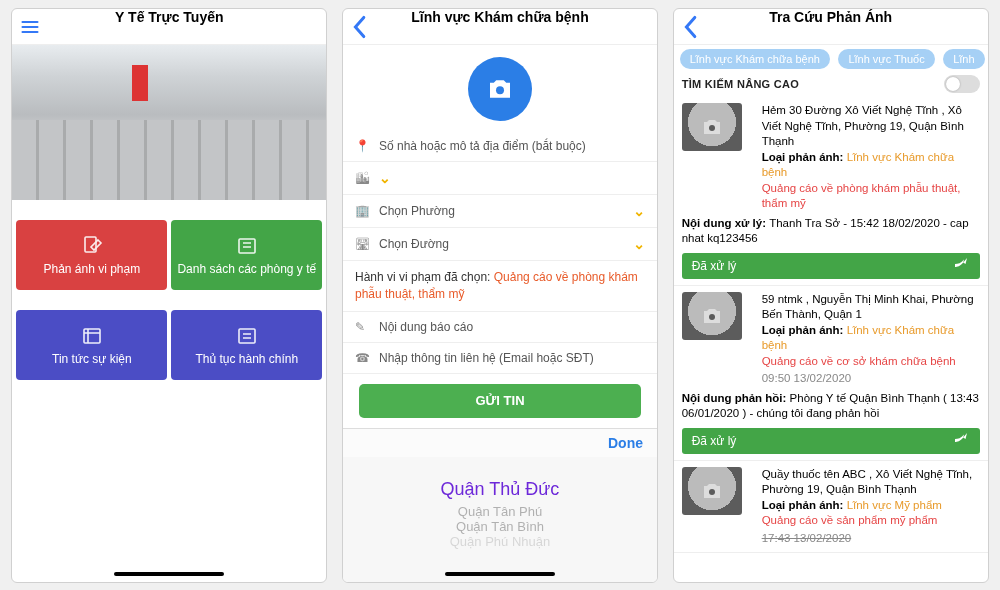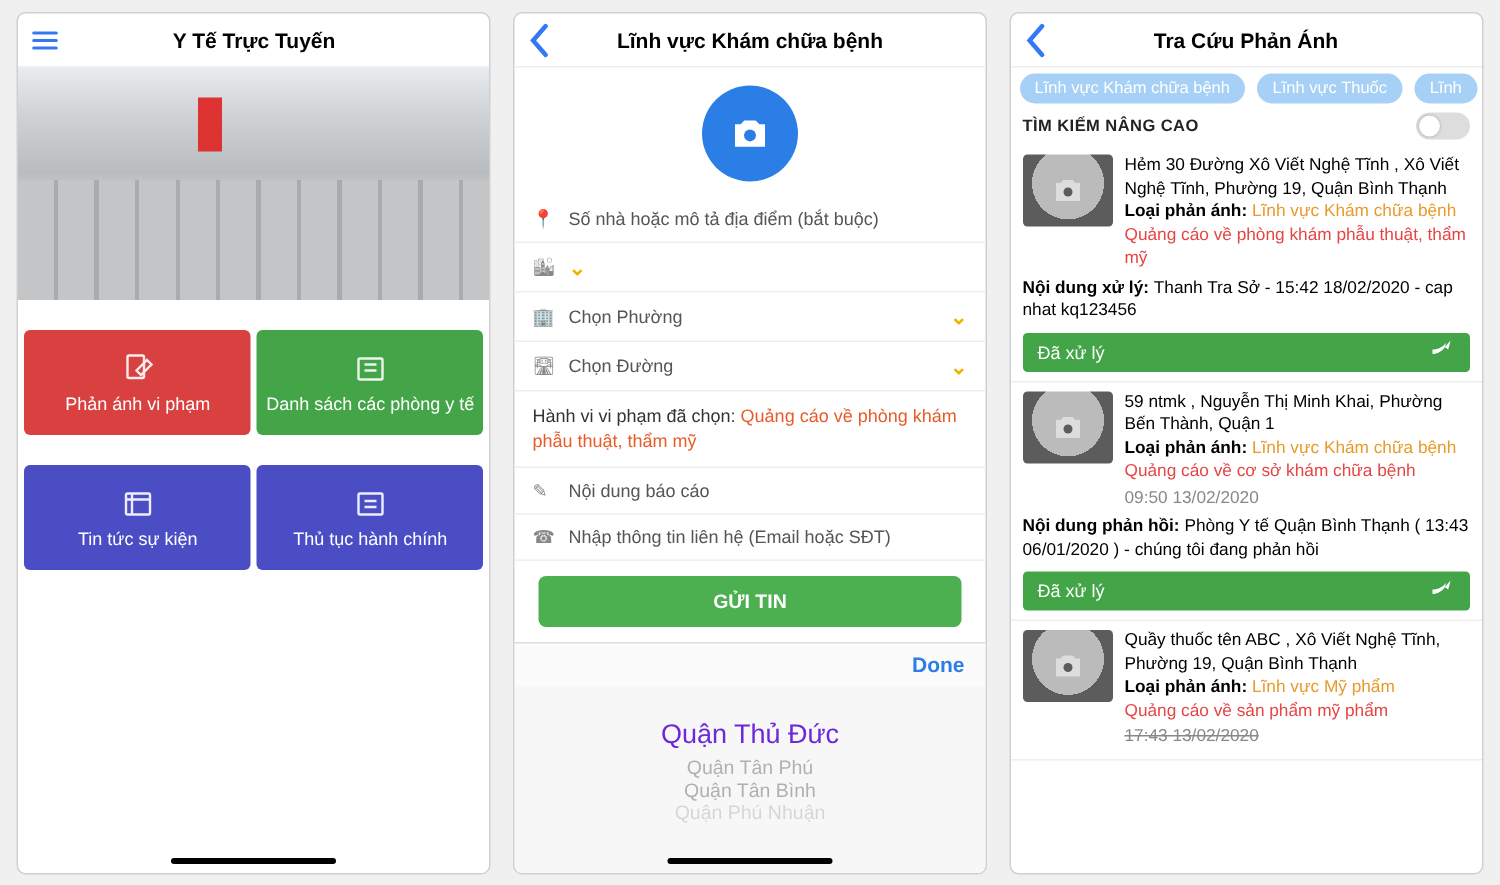--- a/index.html
+++ b/index.html
@@ -19,21 +19,21 @@
     background: #fff;
     border: 1px solid #d0d0d0;
     border-radius: 6px;
     overflow: hidden;
     display: flex;
     flex-direction: column;
     position: relative;
   }
   .header {
     display: flex;
-    align-items: center;
+    align-items: flex-start;
     justify-content: center;
     position: relative;
     height: 36px;
     border-bottom: 1px solid #eee;
     font-size: 14px;
     font-weight: 600;
     color: #000;
   }
   .header .back-icon, .header .left {
     position: absolute;
@@ -199,21 +199,21 @@
     content:"";
     position:absolute;
     left:2px; top:2px;
     width:14px; height:14px;
     background:#fff;
     border-radius:50%;
     box-shadow:0 0 2px rgba(0,0,0,.3);
   }
   .items { flex:1; overflow:hidden; }
   .item { border-bottom:1px solid #eee; padding:6px 8px; font-size:11.5px; }
-  .item-top { display:flex; gap:8px; }
+  .item-top { display:flex; gap:20px; }
   .thumb {
     width:60px; height:48px;
     background:radial-gradient(circle at 50% 40%,#bbb 0 24px,#5c5c5c 24px 100%);
     border-radius:3px;
     display:flex; align-items:center; justify-content:center;
   }
   .thumb svg { width:24px; height:24px; fill:#ddd; }
   .item-info { flex:1; line-height:1.35; }
   .item-info .addr { color:#000; }
   .item-info .type { color:#000; }

